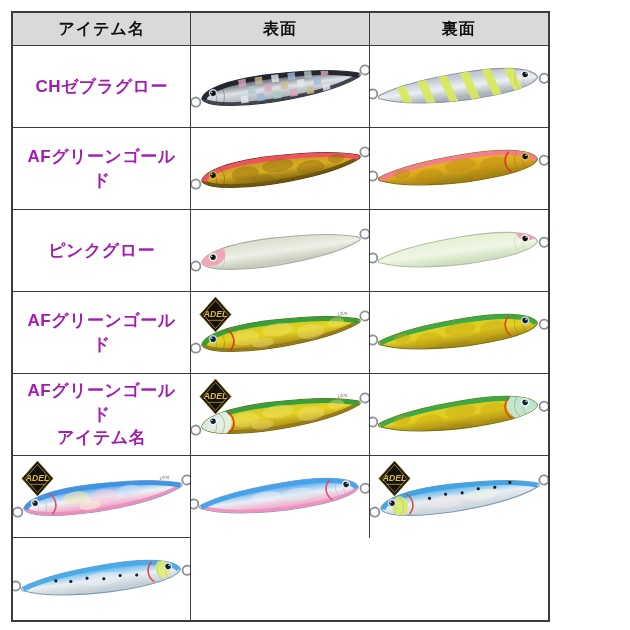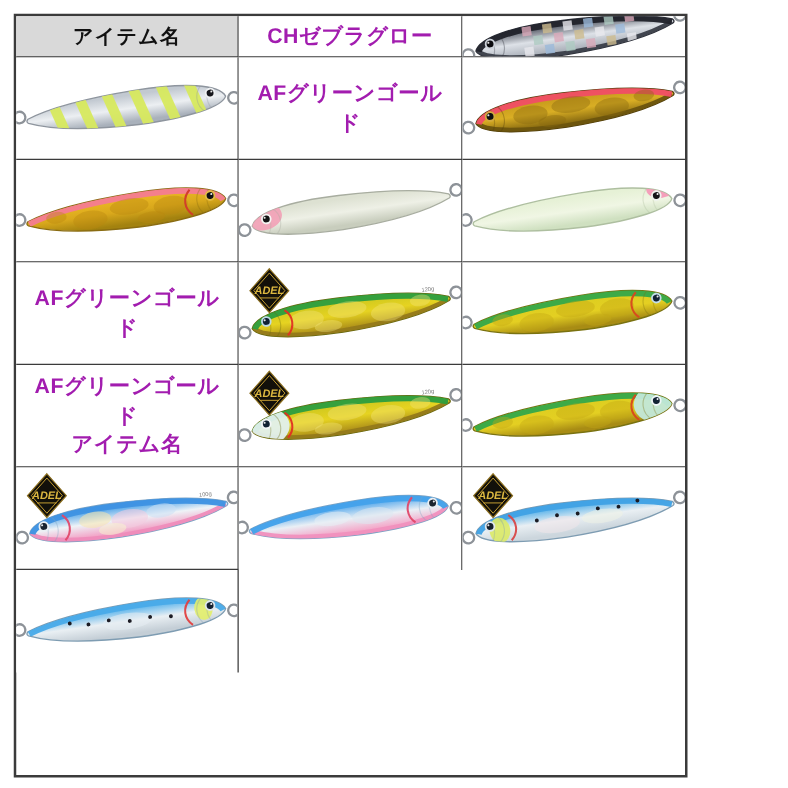--- a/index.html
+++ b/index.html
@@ -20,20 +20,22 @@
   .name-cell{font-weight:bold;font-size:17px;color:#a21caf;text-align:center;flex-direction:column;line-height:1.4;padding:0 6px;letter-spacing:.5px;}
   .lure-wrap{transform:rotate(-8deg);width:184px;height:58px;}
   svg.lure{width:184px;height:58px;display:block;overflow:visible;}
   svg.adel{position:absolute;left:8px;top:4px;width:33px;height:37px;}
 </style>
 </head>
 <body>
 
 <div class="jig-table" id="grid">
   <div class="cell head">アイテム名</div>
+  <div class="cell head">表面</div>
+  <div class="cell head">裏面</div>
 <div class="cell name-cell">
       <div>CHゼブラグロー</div>
     </div>
     <div class="cell img-cell">
       <div class="lure-wrap">
         <svg viewBox="0 0 200 60" class="lure">
           <defs>
             <linearGradient id="u0g" x1="0" y1="0" x2="0" y2="1">
               <stop offset="12%" stop-color="#565b66"></stop>
               <stop offset="50%" stop-color="#dde1e7"></stop>
@@ -177,20 +179,23 @@
               <path d="M 33,18 C 41,24 41,36 33,42" stroke="#8a6c12" stroke-width="1" fill="none" opacity="0.35"></path>
               <path d="M 25,18 C 32,23 32,37 25,42" stroke="#8a6c12" stroke-width="1" fill="none" opacity="0.3"></path>
             </g>
             <circle cx="27" cy="26.5" r="4.6" fill="#e2bb45"></circle>
             <circle cx="27" cy="26.5" r="3" fill="#101014"></circle>
             <circle cx="25.7" cy="25.3" r="0.9" fill="#ffffff" opacity="0.9"></circle>
           </g>
         </svg>
       </div>
     </div>
+    <div class="cell name-cell">
+      <div>ピンクグロー</div>
+    </div>
     <div class="cell img-cell">
       <div class="lure-wrap">
         <svg viewBox="0 0 200 60" class="lure">
           <defs>
             <linearGradient id="u4g" x1="0" y1="0" x2="0" y2="1">
               <stop offset="12%" stop-color="#dde1d2"></stop>
               <stop offset="50%" stop-color="#eef0e6"></stop>
               <stop offset="88%" stop-color="#c8cdbd"></stop>
             </linearGradient>
             <clipPath id="u4c">

